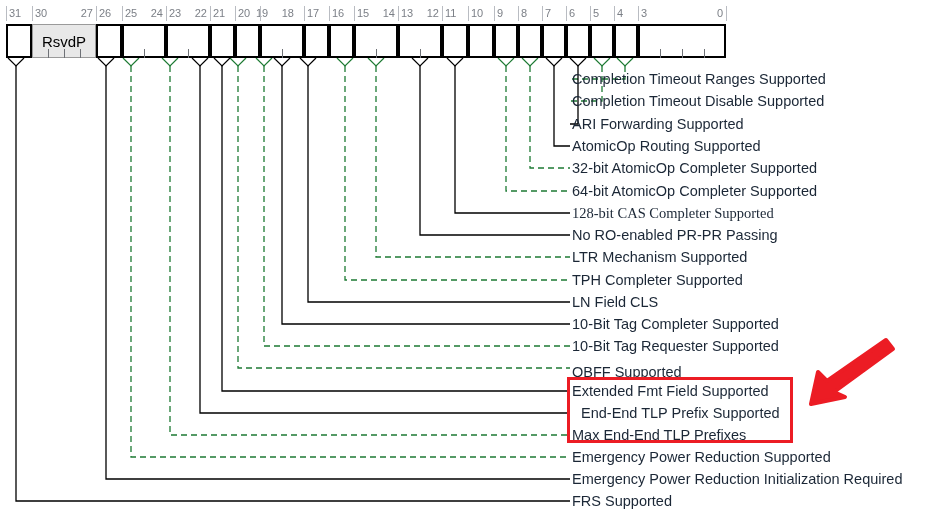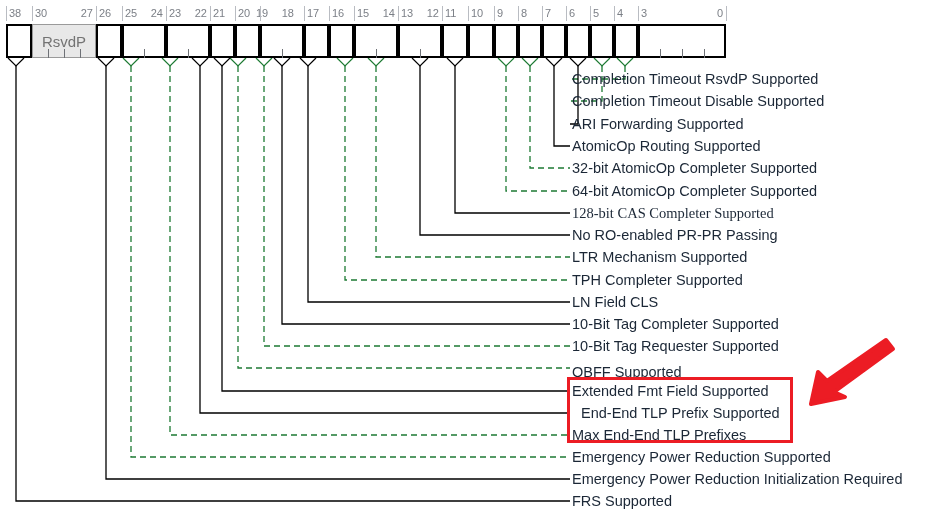--- a/index.html
+++ b/index.html
@@ -20,21 +20,21 @@
   .bitnum .n-r{position:absolute;right:3px;top:0;}
   .ruler-sep{position:absolute;top:6px;width:1px;height:15px;background:#b9bcc2;}
 
   
   .cell{
     position:absolute;top:24px;height:34px;
     border:2px solid #000;box-sizing:border-box;background:#fff;
   }
   .cell.rsvd{
     background:#e8e8e8;border-color:#9a9a9a;border-width:1px;
-    color:#737373;font-size:15px;
+    color:#000000;font-size:15px;
     display:flex;align-items:center;justify-content:center;
   }
   .subtick{position:absolute;width:1px;height:9px;background:#6e7176;top:49px;}
 
   
   .lbl{
     position:absolute;left:572px;height:20px;line-height:20px;
     font-size:14.5px;color:#1b2736;white-space:nowrap;
   }
 
@@ -95,21 +95,21 @@
         <path d="M8 58 L16 66 L24 58" fill="none" stroke="#000000" stroke-width="1.2"></path>
       </g>
 
     <g>
       <path d="M893 349 L834 392 L845 397 L811 404 L818 372 L827 381 L886 340 Z" fill="#ec1c24" stroke="#ec1c24" stroke-width="4" stroke-linejoin="round"></path>
     </g>
   </svg>
 
   <div id="ruler">
       <div class="bitnum" style="left: 6px; width: 26px;">
-        <span class="n-l">38</span>
+        <span class="n-l">31</span>
       </div>
       <div class="ruler-sep" style="left: 6px;"></div>
       <div class="bitnum" style="left: 32px; width: 64px;">
         <span class="n-l">30</span>
         <span class="n-r">27</span>
       </div>
       <div class="ruler-sep" style="left: 32px;"></div>
       <div class="bitnum" style="left: 96px; width: 26px;">
         <span class="n-l">26</span>
       </div>
@@ -225,21 +225,21 @@
       <div class="cell" style="left: 566px; width: 24px;"></div>
       <div class="cell" style="left: 590px; width: 24px;"></div>
       <div class="cell" style="left: 614px; width: 24px;"></div>
       <div class="cell" style="left: 638px; width: 88px;"></div>
       <div class="subtick" style="left: 660px;"></div>
       <div class="subtick" style="left: 682px;"></div>
       <div class="subtick" style="left: 704px;"></div>
     </div>
 
   <div id="labels">
-      <div class="lbl" style="top: 69px;">Completion Timeout RsvdP Supported</div>
+      <div class="lbl" style="top: 69px;">Completion Timeout Ranges Supported</div>
       <div class="lbl" style="top: 91px;">Completion Timeout Disable Supported</div>
       <div class="lbl" style="top: 114px;">ARI Forwarding Supported</div>
       <div class="lbl" style="top: 136px;">AtomicOp Routing Supported</div>
       <div class="lbl" style="top: 158px;">32-bit AtomicOp Completer Supported</div>
       <div class="lbl" style="top: 181px;">64-bit AtomicOp Completer Supported</div>
       <div class="lbl" style="top: 203px; font-family: Liberation Serif, serif;">128-bit CAS Completer Supported</div>
       <div class="lbl" style="top: 225px;">No RO-enabled PR-PR Passing</div>
       <div class="lbl" style="top: 247px;">LTR Mechanism Supported</div>
       <div class="lbl" style="top: 270px;">TPH Completer Supported</div>
       <div class="lbl" style="top: 292px;">LN Field CLS</div>

